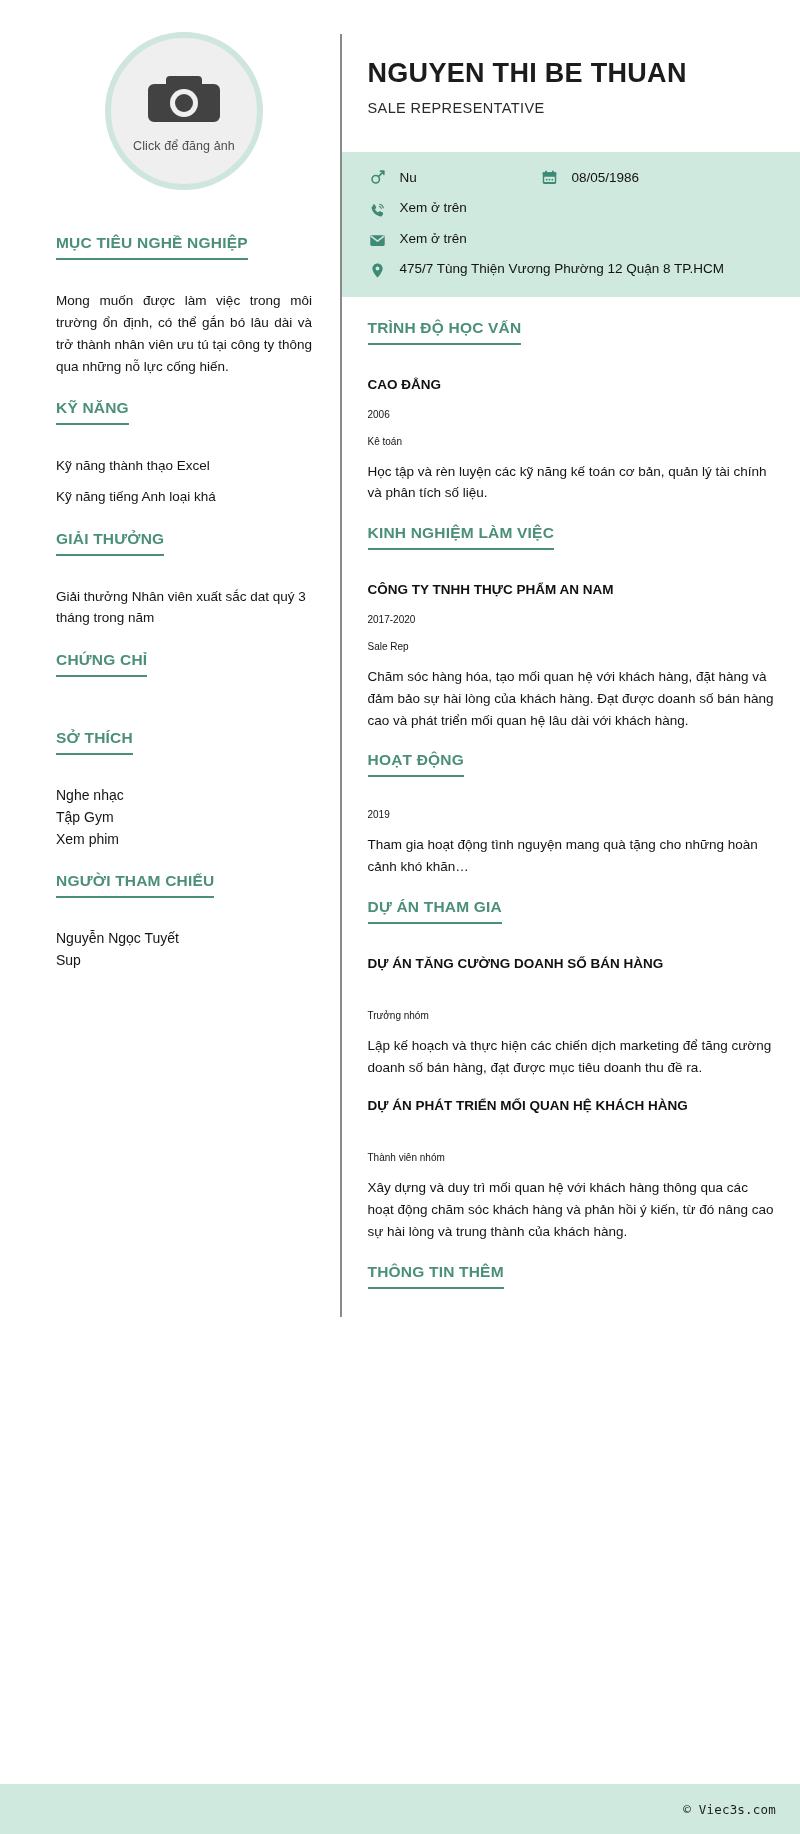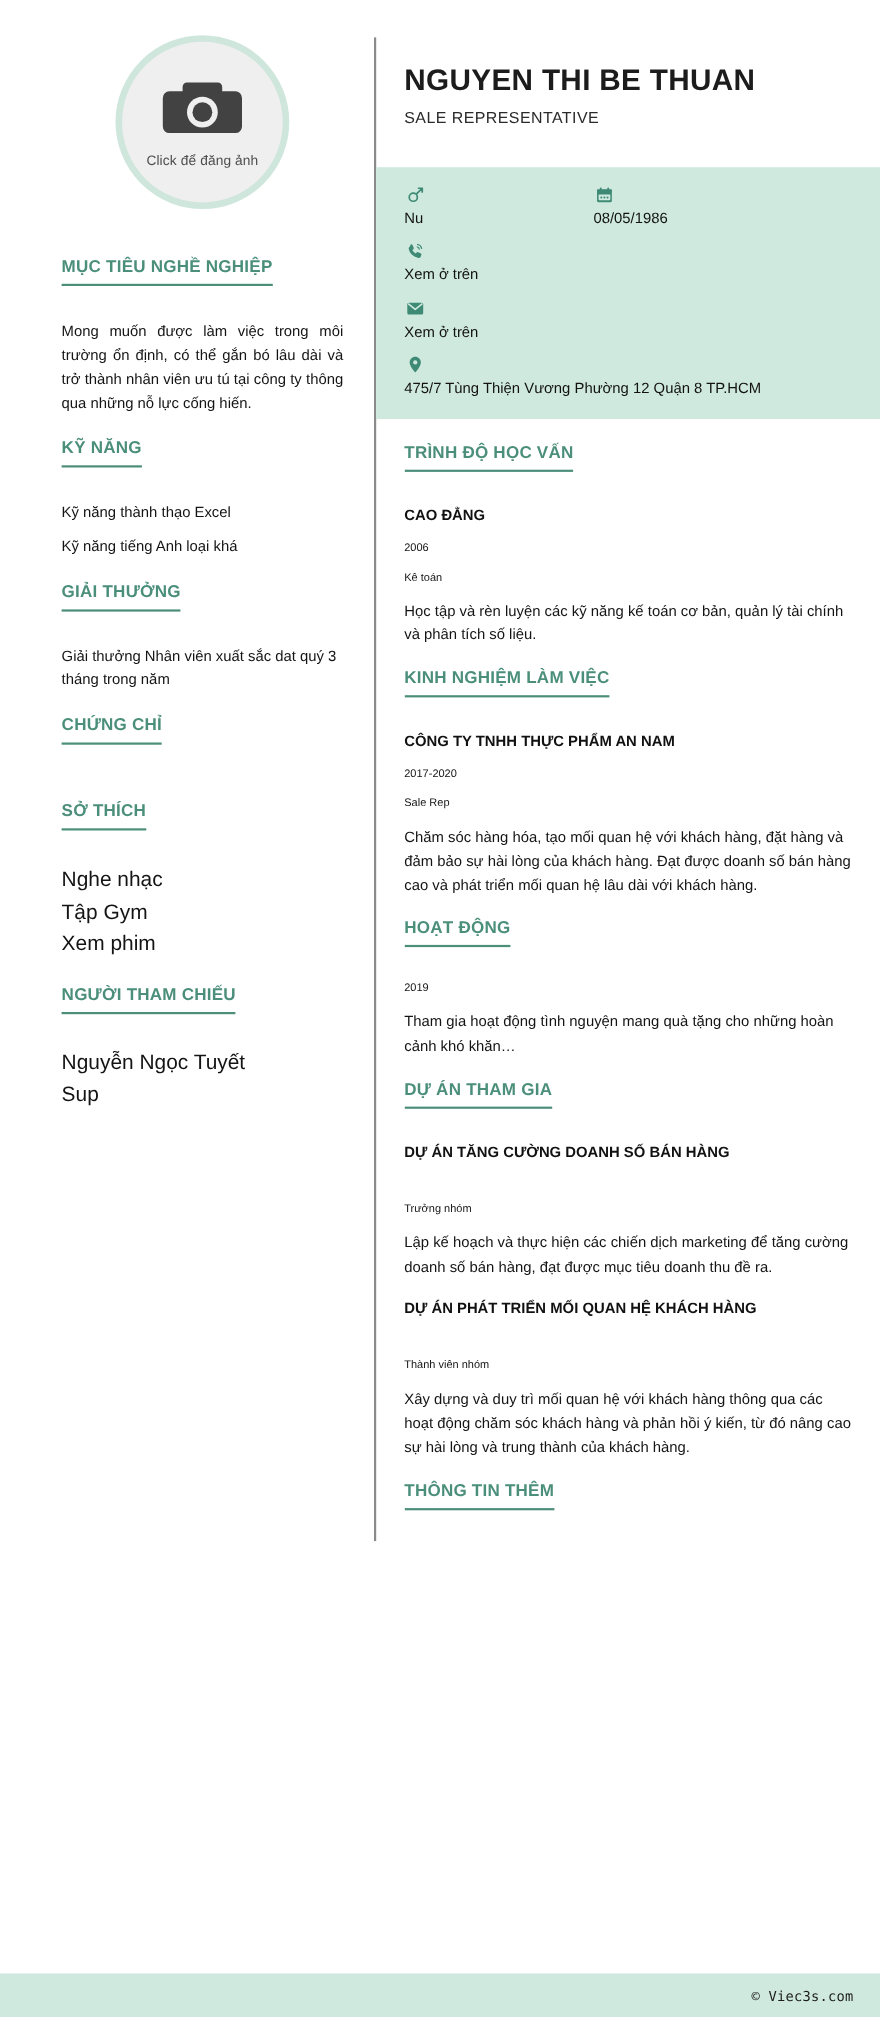--- a/index.html
+++ b/index.html
@@ -75,21 +75,21 @@
   }
   .body-text.justify { text-align: justify; }
   .list-line {
     font-size: 13.5px;
     line-height: 1.6;
     color: #141414;
     margin-bottom: 9px;
   }
   .list-line:last-child { margin-bottom: 0; }
   .tight-line {
-    font-size: 19px;
+    font-size: 14px;
     line-height: 1.55;
     color: #141414;
   }
 
   
   .v-divider {
     width: 1.5px;
     background: #8a8a8a;
     align-self: stretch;
     margin-top: 34px;
@@ -124,25 +124,24 @@
   }
   .contact-row {
     display: flex;
     align-items: flex-start;
     margin-bottom: 10px;
   }
   .contact-row:last-child { margin-bottom: 0; }
   .contact-item {
     display: flex;
     align-items: flex-start;
-    flex-direction: column;
   }
   .contact-item.col-a { width: 172px; flex: 0 0 172px; }
   .contact-item.col-b { flex: 1 1 auto; }
-  .contact-item.full { flex: 1 1 auto; }
+  .contact-item.full { flex: 1 1 auto; align-items: flex-end; }
   .c-icon {
     width: 20px;
     flex: 0 0 20px;
     margin-right: 12px;
     margin-top: 1px;
     display: flex;
     justify-content: center;
   }
   .c-text {
     font-size: 13.5px;
@@ -174,21 +173,21 @@
   }
   .entry-desc:last-child, .entry-meta:last-child { margin-bottom: 0; }
   .entry { margin-bottom: 18px; }
   .entry:last-child { margin-bottom: 0; }
   .spacer-gap { height: 22px; }
 
   
   .footer {
     margin-top: auto;
     background: #cfe9df;
-    height: 40px;
+    height: 50px;
     display: flex;
     align-items: center;
     justify-content: flex-end;
     padding-right: 24px;
   }
   .footer-text {
     font-family: "DejaVu Sans Mono", monospace;
     font-size: 12.5px;
     color: #1d1d1d;
     letter-spacing: 0.2px;

